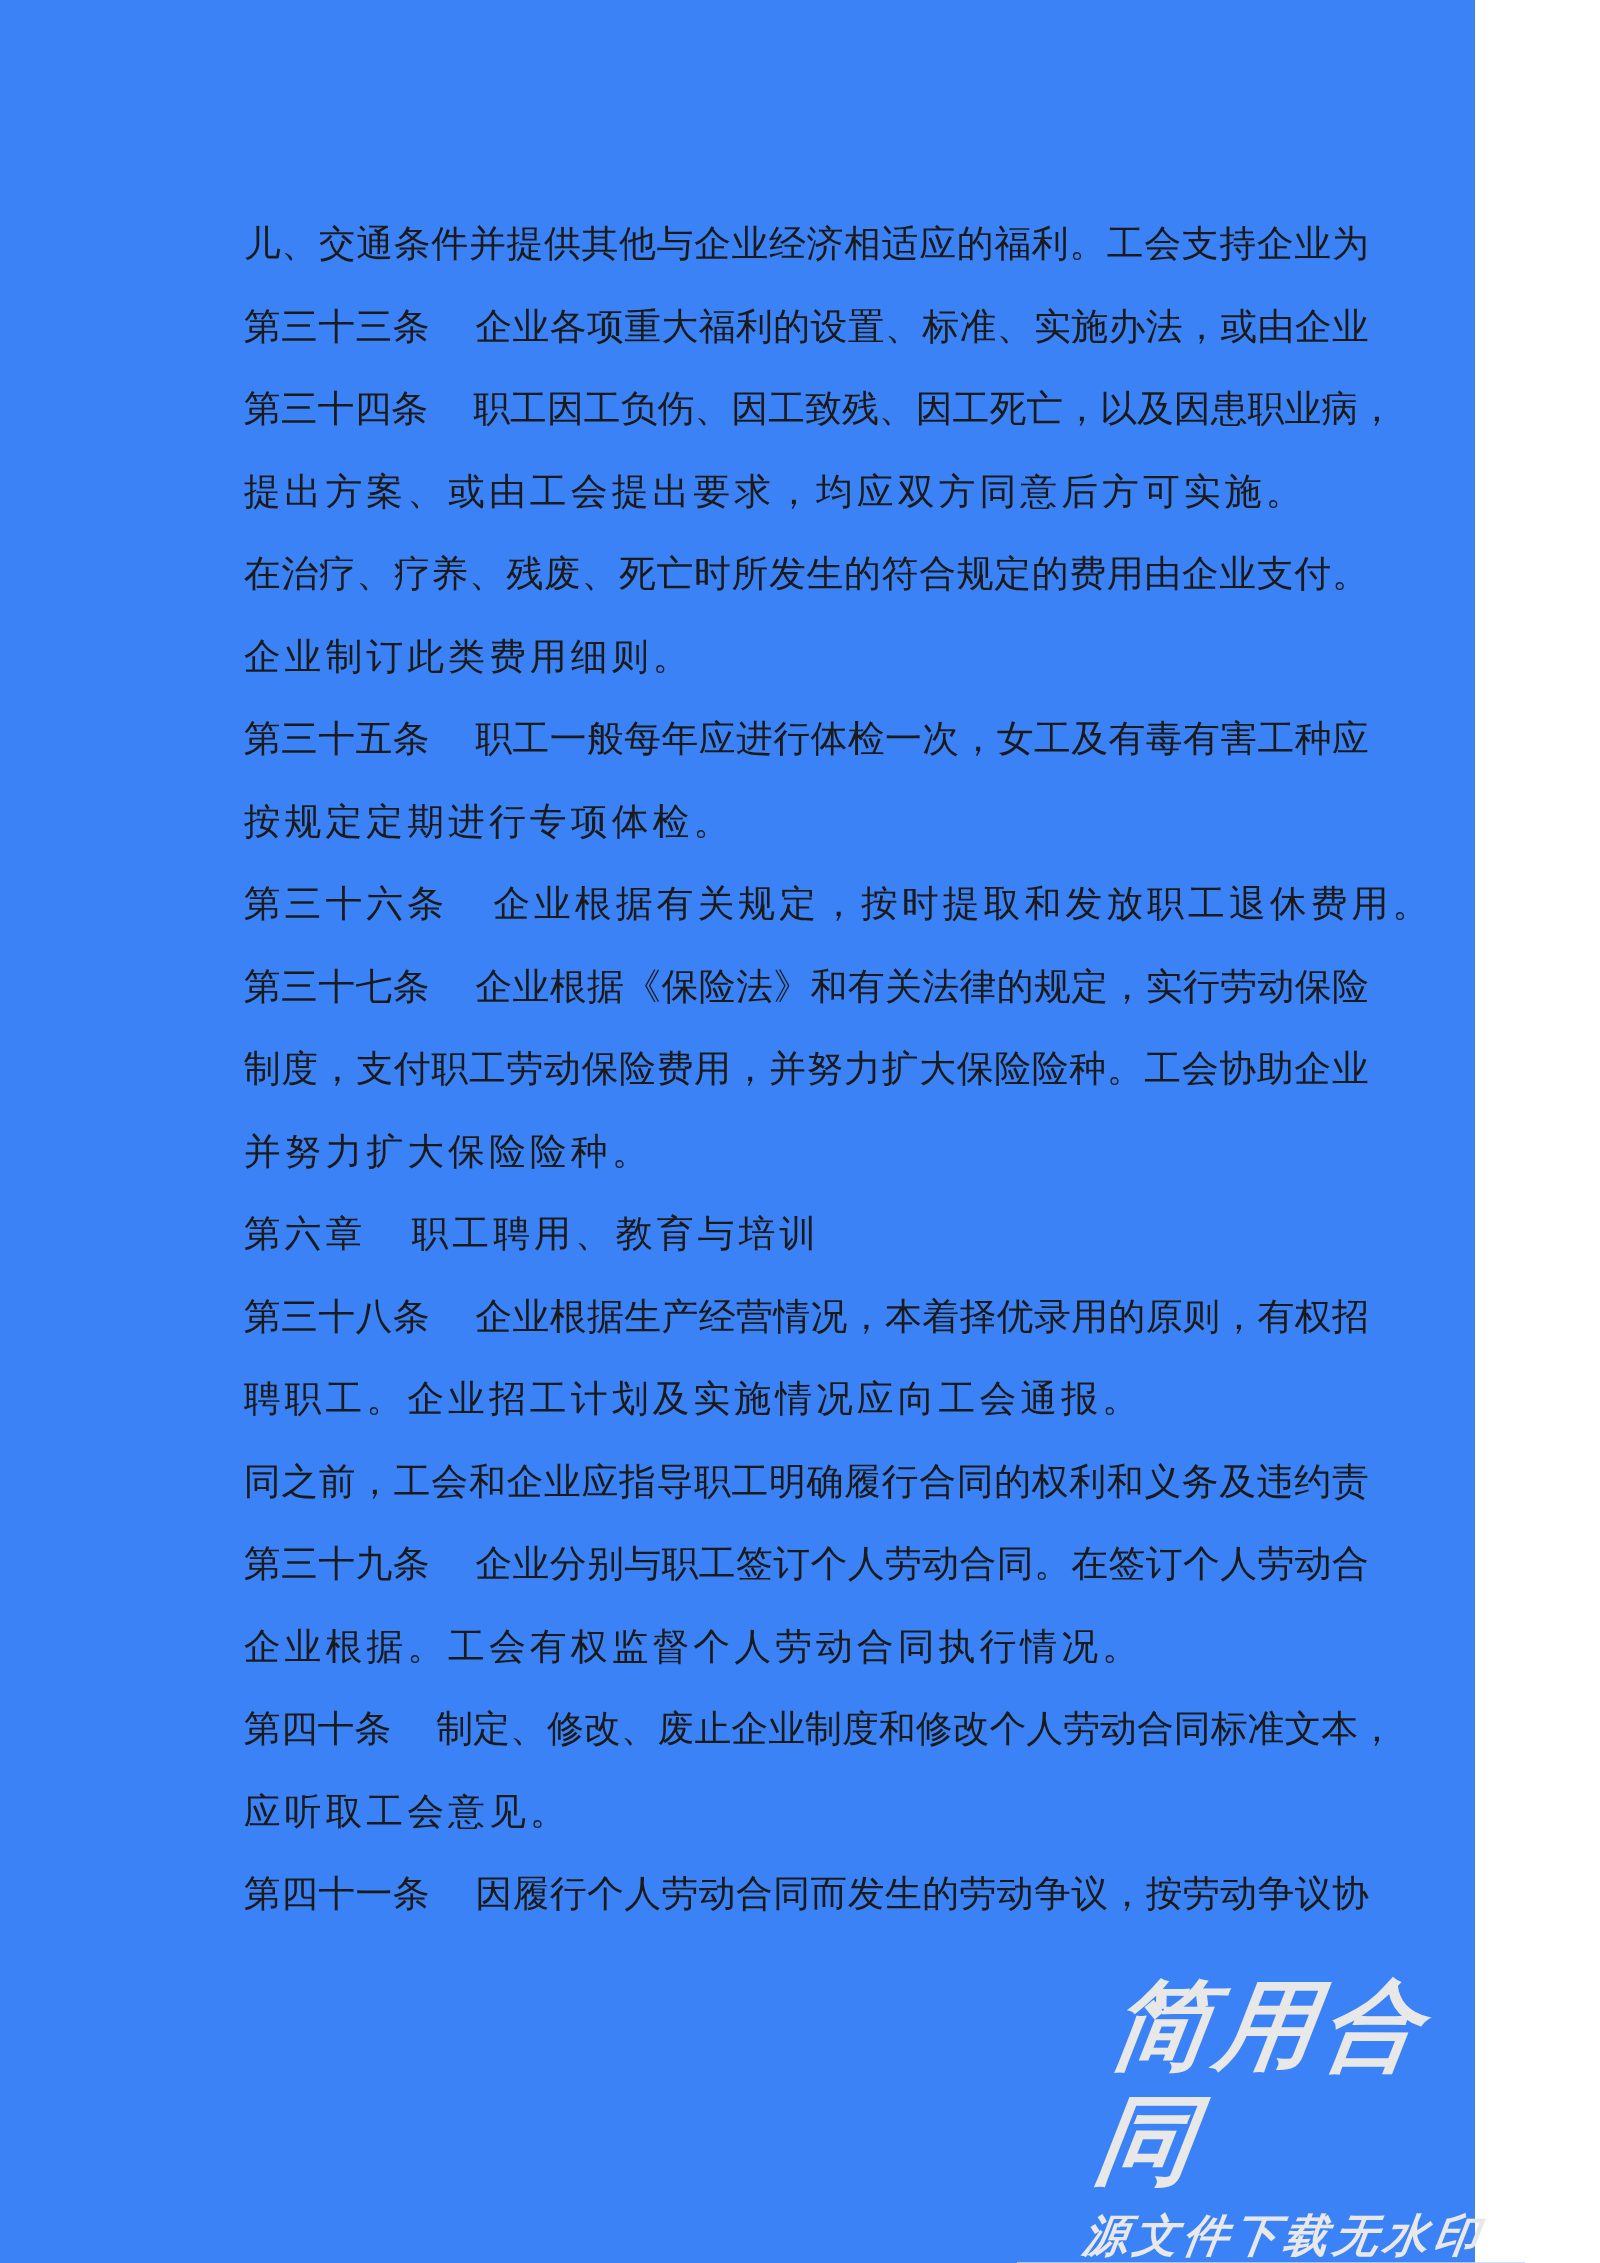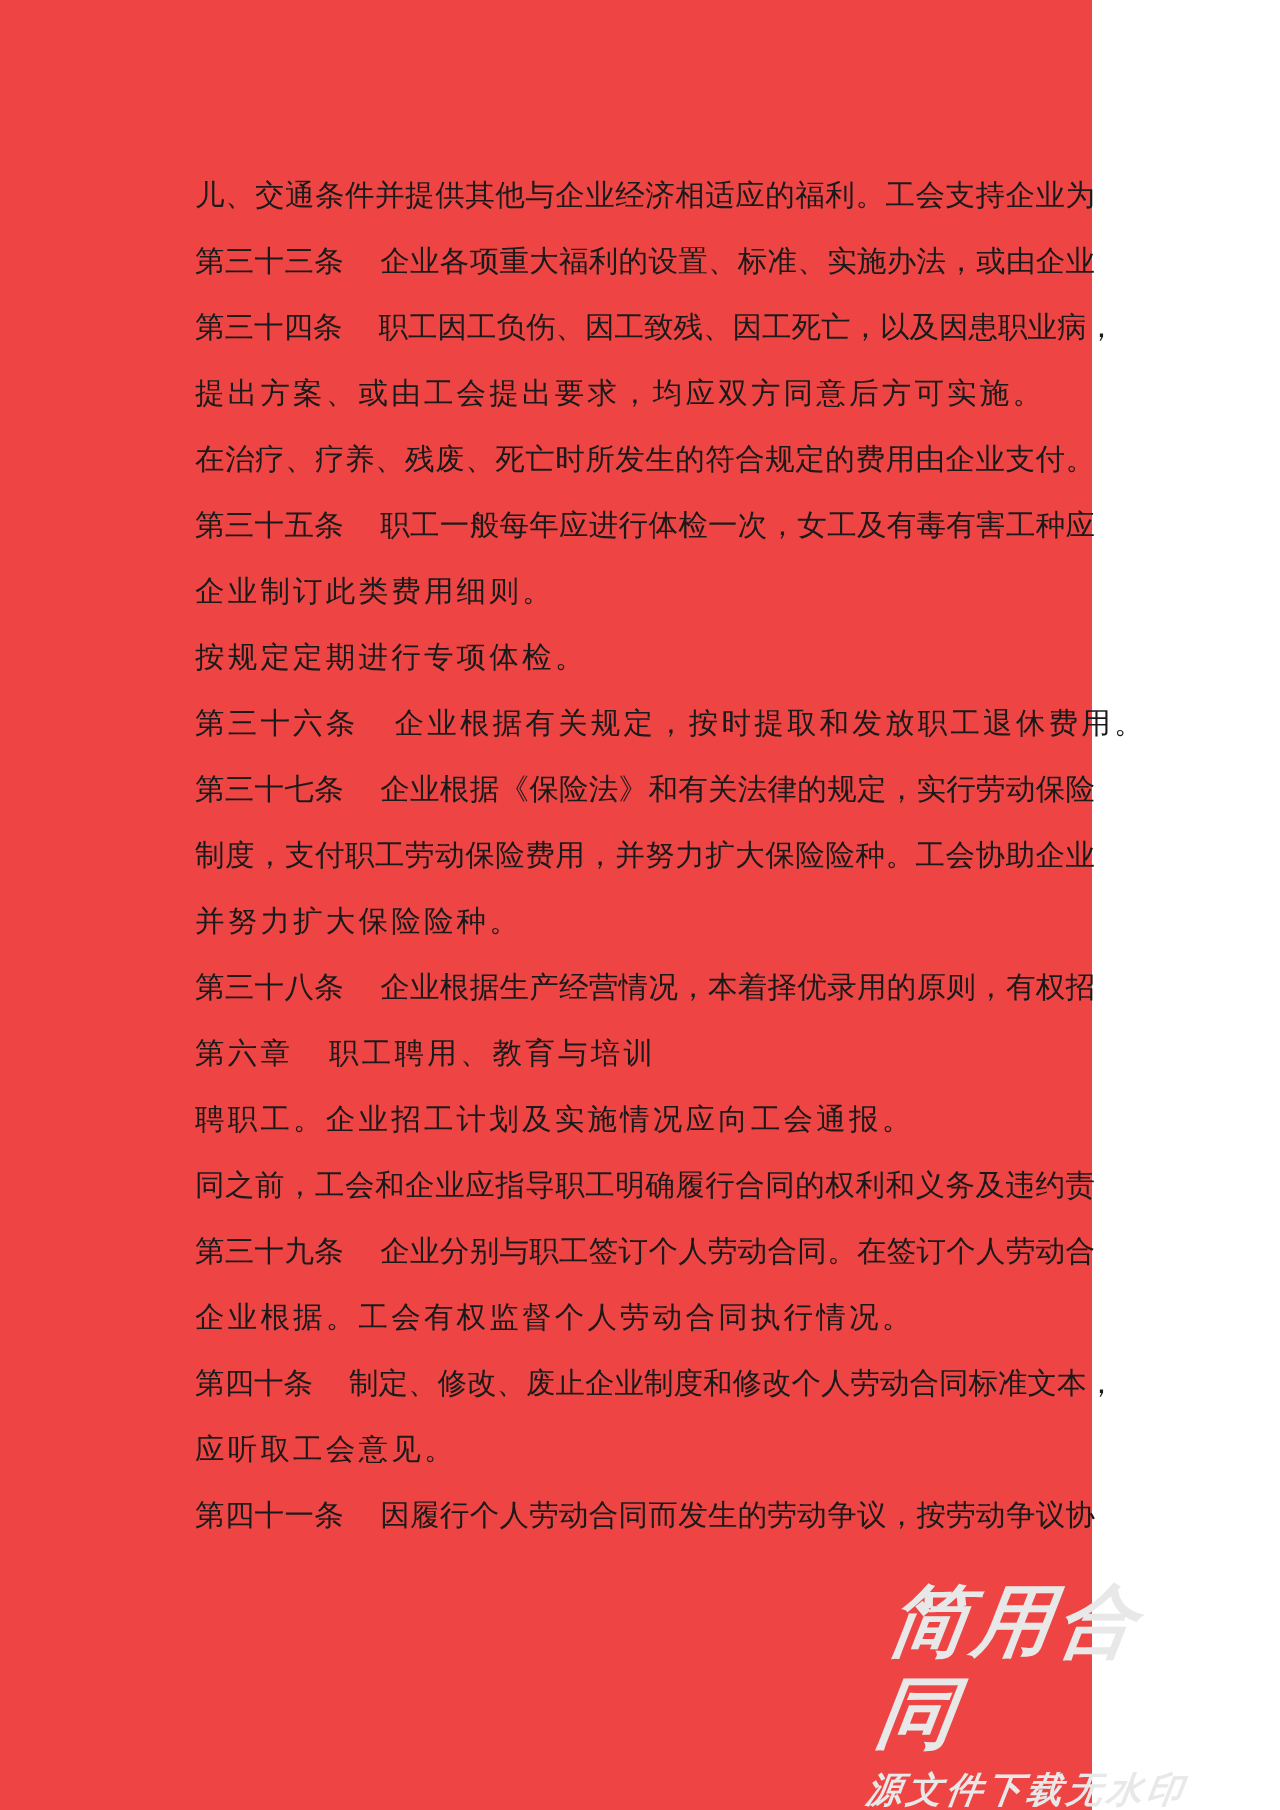--- a/index.html
+++ b/index.html
@@ -1,19 +1,19 @@
 <!DOCTYPE html>
 <html><head>
 <meta charset="utf-8">
 <style>
   html, body { margin: 0; padding: 0; background: #ffffff; }
   body { width: 1280px; height: 1810px; position: relative; overflow: hidden; }
   .page {
-    position: absolute; left: 0; top: 0; width: 1092px; height: 1810px;
-    background: #ef4444;
+    position: absolute; left: 0; top: 0; width: 1180px; height: 1810px;
+    background: #3b82f6;
   }
   .content {
     position: absolute; left: 195px; top: 162px; width: 900px;
     font-family: "DejaVu Serif", "Liberation Serif", serif;
     font-size: 29.5px;
     color: #1a1a1a;
     line-height: 66px;
   }
   .line { height: 66px; white-space: nowrap; letter-spacing: 3.2px; }
   .line.just { text-align-last: justify; text-align: justify; letter-spacing: 0; }
@@ -31,29 +31,29 @@
 </head>
 <body>
 
 <div class="page">
   <div class="content">
     <div class="line just"><span>儿、交通条件并提供其他与企业经济相适应的福利。工会支持企业为</span></div>
     <div class="line just"><span>第三十三条</span><span class="gap"></span><span>企业各项重大福利的设置、标准、实施办法，或由企业</span></div>
     <div class="line just"><span>第三十四条</span><span class="gap"></span><span>职工因工负伤、因工致残、因工死亡，以及因患职业病，</span></div>
     <div class="line"><span>提出方案、或由工会提出要求，均应双方同意后方可实施。</span></div>
     <div class="line just"><span>在治疗、疗养、残废、死亡时所发生的符合规定的费用由企业支付。</span></div>
+    <div class="line"><span>企业制订此类费用细则。</span></div>
     <div class="line just"><span>第三十五条</span><span class="gap"></span><span>职工一般每年应进行体检一次，女工及有毒有害工种应</span></div>
-    <div class="line"><span>企业制订此类费用细则。</span></div>
     <div class="line"><span>按规定定期进行专项体检。</span></div>
     <div class="line"><span>第三十六条</span><span class="gap"></span><span>企业根据有关规定，按时提取和发放职工退休费用。</span></div>
     <div class="line just"><span>第三十七条</span><span class="gap"></span><span>企业根据《保险法》和有关法律的规定，实行劳动保险</span></div>
     <div class="line just"><span>制度，支付职工劳动保险费用，并努力扩大保险险种。工会协助企业</span></div>
     <div class="line"><span>并努力扩大保险险种。</span></div>
+    <div class="line"><span>第六章</span><span class="gap"></span><span>职工聘用、教育与培训</span></div>
     <div class="line just"><span>第三十八条</span><span class="gap"></span><span>企业根据生产经营情况，本着择优录用的原则，有权招</span></div>
-    <div class="line"><span>第六章</span><span class="gap"></span><span>职工聘用、教育与培训</span></div>
     <div class="line"><span>聘职工。企业招工计划及实施情况应向工会通报。</span></div>
     <div class="line just"><span>同之前，工会和企业应指导职工明确履行合同的权利和义务及违约责</span></div>
     <div class="line just"><span>第三十九条</span><span class="gap"></span><span>企业分别与职工签订个人劳动合同。在签订个人劳动合</span></div>
     <div class="line"><span>企业根据。工会有权监督个人劳动合同执行情况。</span></div>
     <div class="line just"><span>第四十条</span><span class="gap"></span><span>制定、修改、废止企业制度和修改个人劳动合同标准文本，</span></div>
     <div class="line"><span>应听取工会意见。</span></div>
     <div class="line just"><span>第四十一条</span><span class="gap"></span><span>因履行个人劳动合同而发生的劳动争议，按劳动争议协</span></div>
   </div>
 
   <div class="watermark">

